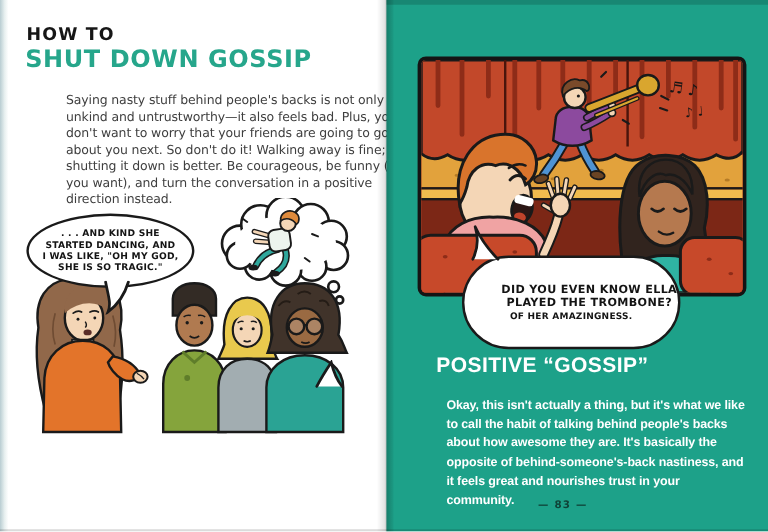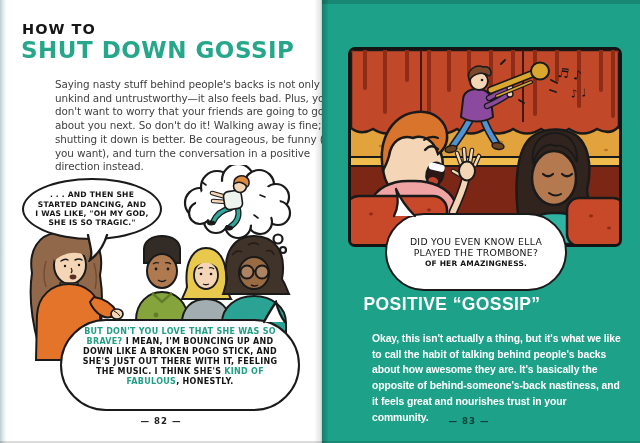--- a/index.html
+++ b/index.html
@@ -10,35 +10,35 @@
   .page-left{left:0;top:0;width:322px;height:443px;background:#ffffff;}
   .page-right{left:322px;top:0;width:318px;height:443px;background:#1da189;
               box-shadow:inset 0 4px 0 rgba(0,0,0,0.16);}
   .edge-left{left:0;top:0;width:7px;height:443px;
              background:linear-gradient(90deg,#b9cdd2,#e8f0f0 55%,#ffffff);}
   .bottom-edge{left:0;top:441px;width:640px;height:2px;background:rgba(0,0,0,0.14);}
   .spine{left:314px;top:0;width:14px;height:443px;
          background:linear-gradient(90deg,rgba(0,0,0,0) 0%,rgba(0,0,0,0.10) 45%,rgba(0,0,0,0.22) 57%,rgba(0,0,0,0.04) 100%);}
   
   .kicker{left:22px;top:21px;font-size:14.5px;font-weight:700;letter-spacing:1px;color:#161616;}
-  .title{left:21px;top:37px;font-size:23px;font-weight:700;letter-spacing:0.5px;color:#26a68b;}
+  .title{left:21px;top:37px;font-size:20px;font-weight:700;letter-spacing:0.5px;color:#26a68b;}
   .intro{left:22px;top:78px;width:291px;font-size:10.4px;line-height:13.7px;
          letter-spacing:-0.1px;color:#3f3f3f;margin-left:33px;}
   
   .bubble{background:#fff;border:2.5px solid #1a1a1a;box-sizing:border-box;z-index:3;
           display:flex;flex-direction:column;justify-content:center;align-items:center;
           text-align:center;color:#141414;}
   .b1{left:22px;top:178px;width:140px;height:62px;border-radius:50%;
       font-size:7.6px;font-weight:700;line-height:9.4px;letter-spacing:0.2px;}
   .b2{left:60px;top:319px;width:240px;height:92px;border-radius:48px;
       font-size:8px;font-weight:700;line-height:10px;letter-spacing:0.3px;
       padding:6px 14px;display:block;}
   .b2 .em{color:#21a085;}
   .b3{left:385px;top:213px;width:182px;height:78px;border-radius:40px;}
-  .b3main{font-size:9.3px;font-weight:400;line-height:11.6px;letter-spacing:0.3px;}
+  .b3main{font-size:9.3px;font-weight:700;line-height:11.6px;letter-spacing:0.3px;padding-left:30px;}
   .b3sub{font-size:7.5px;font-weight:700;line-height:9.4px;letter-spacing:0.2px;margin-top:0px;}
   .b3sub:first-of-type{margin-top:3px;}
   .tail{z-index:4;}
   
   .heading{left:322px;top:294px;width:260px;text-align:center;color:#ffffff;
            font-family:"Liberation Sans",sans-serif;font-size:17.5px;font-weight:700;letter-spacing:0.4px;}
   .body-right{left:372px;top:320px;width:252px;color:#ffffff;
               font-family:"Liberation Sans",sans-serif;font-size:10.4px;font-weight:700;
               line-height:15.7px;letter-spacing:-0.1px;margin-top:11px;}
   .pagenum{top:416px;text-align:center;font-size:8.6px;font-weight:700;letter-spacing:1px;}
@@ -140,39 +140,35 @@
         <ellipse cx="244" cy="108" rx="15" ry="16" fill="#9a6a42" stroke="#1a1a1a" stroke-width="2"></ellipse>
         <circle cx="237" cy="107" r="6.5" fill="rgba(255,255,255,0.18)" stroke="#1a1a1a" stroke-width="2"></circle>
         <circle cx="252" cy="107" r="6.5" fill="rgba(255,255,255,0.18)" stroke="#1a1a1a" stroke-width="2"></circle>
         <path d="M243.5,106 L245.5,106" stroke="#1a1a1a" stroke-width="2"></path>
         <path d="M241,120 q4,2 7,0" stroke="#1a1a1a" stroke-width="1.4" fill="none"></path>
         <path d="M212,195 L212,158 C212,142 226,131 244,131 C262,131 276,142 276,158 L276,195 Z" fill="#2aa394" stroke="#1a1a1a" stroke-width="2"></path>
       </g>
     </svg>
 
     <div class="abs bubble b1">
-      <div>. . . AND THEN SHE</div>
+      <div>. . . AND KIND SHE</div>
       <div>STARTED DANCING, AND</div>
       <div>I WAS LIKE, "OH MY GOD,</div>
       <div>SHE IS SO TRAGIC."</div>
     </div>
     <svg class="abs tail" style="left:84px;top:234px" width="30" height="28" viewBox="0 0 30 28">
       <path d="M4,1 C6,12 9,19 6,26 C14,20 20,11 23,1 Z" fill="#ffffff"></path>
       <path d="M4,1 C6,12 9,19 6,26 C14,20 20,11 23,1" fill="none" stroke="#1a1a1a" stroke-width="2.3" stroke-linecap="round"></path>
     </svg>
 
-    <div class="abs bubble b2">
-      <span class="em">BUT DON'T YOU LOVE THAT SHE WAS SO BRAVE?</span><span> I MEAN, I'M BOUNCING UP AND DOWN LIKE A BROKEN POGO STICK, AND SHE'S JUST OUT THERE WITH IT, FEELING THE MUSIC. I THINK SHE'S </span><span class="em">KIND OF FABULOUS</span><span>, HONESTLY.</span>
-    </div>
     <svg class="abs tail" style="left:258px;top:300px" width="30" height="24" viewBox="0 0 30 24">
       <path d="M6,22 C10,14 14,8 18,2 C20,10 23,17 27,22 Z" fill="#ffffff"></path>
       <path d="M6,22 C10,14 14,8 18,2 C20,10 23,17 27,22" fill="none" stroke="#1a1a1a" stroke-width="2.3" stroke-linecap="round"></path>
     </svg>
 
-    <div class="abs pagenum pn-left">— 82 —</div>
   </div>
 
   <div class="abs page-right"></div>
 
   <div class="abs frame">
     <svg width="268" height="194" viewBox="0 0 268 194">
       <rect x="0" y="0" width="268" height="194" fill="#7c2716"></rect>
       <rect x="0" y="79" width="268" height="27" fill="#e2a23c"></rect>
       <g fill="#b57b26">
         <ellipse cx="30" cy="96" rx="2.2" ry="1.3"></ellipse>

